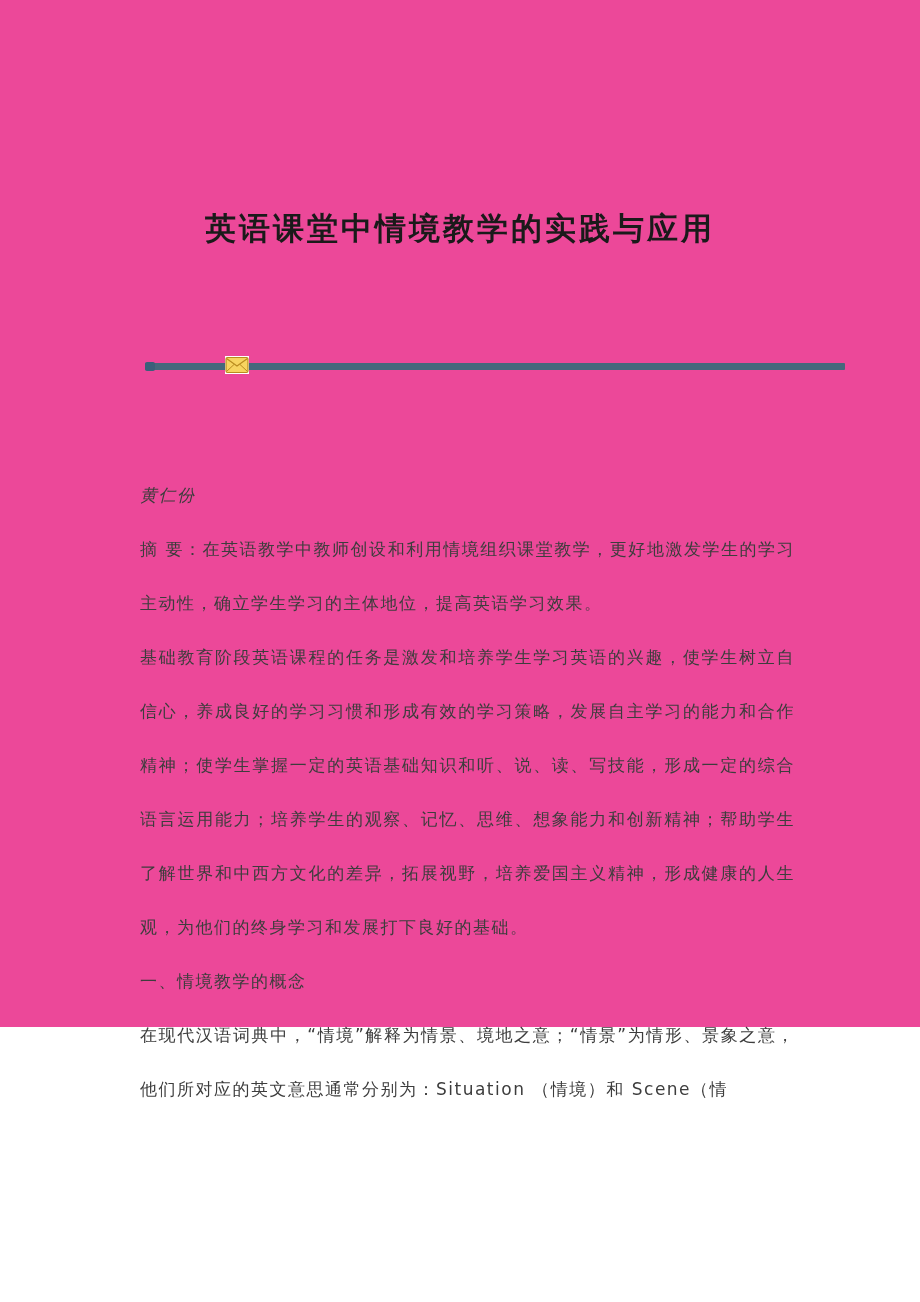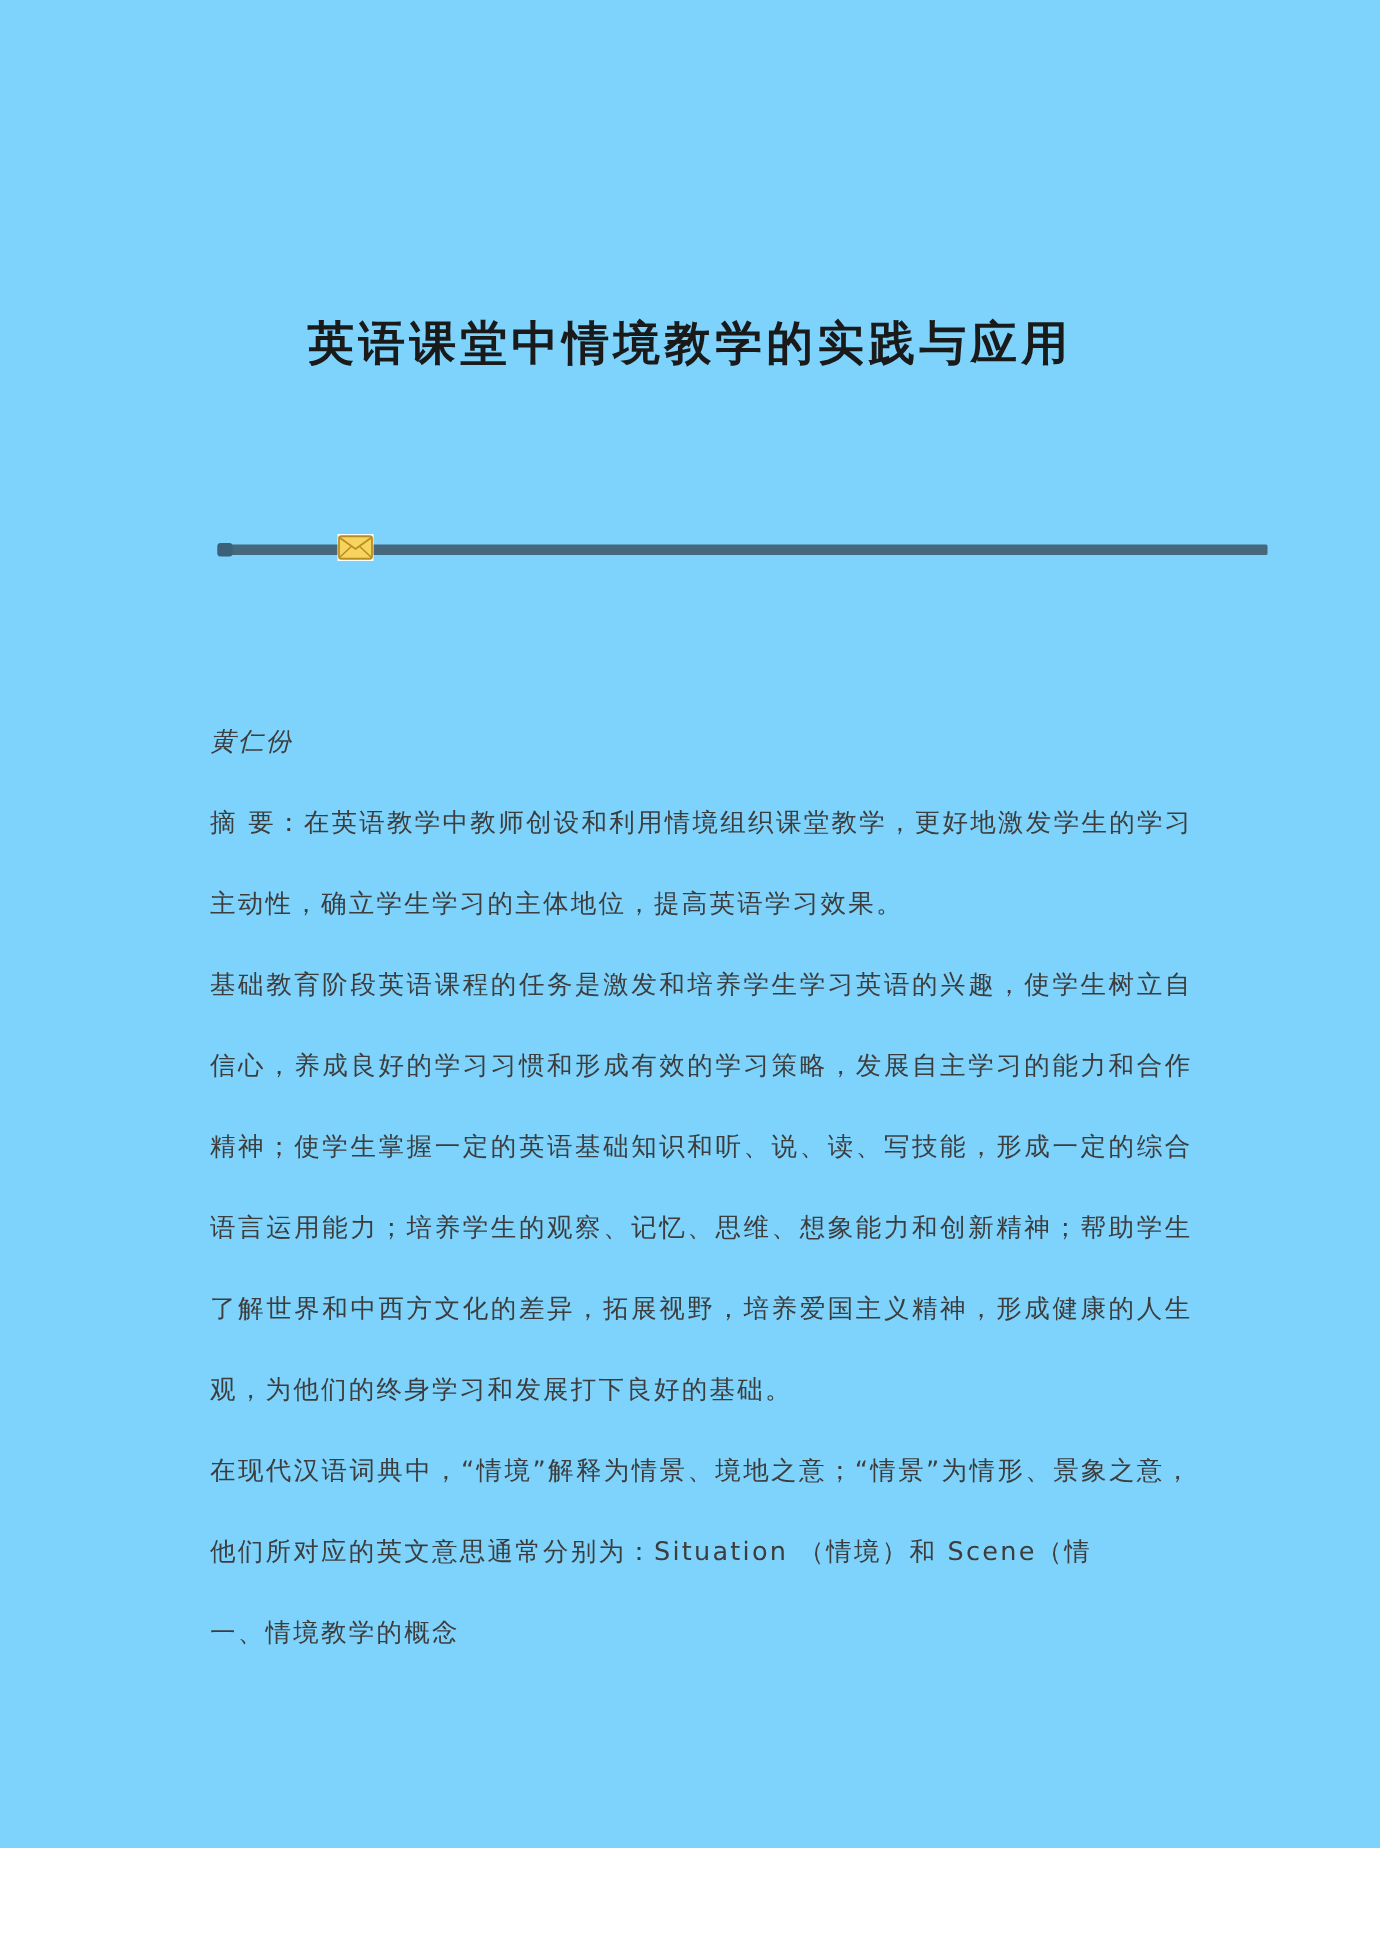--- a/index.html
+++ b/index.html
@@ -9,22 +9,22 @@
   }
   body {
     width: 920px;
     height: 1302px;
     overflow: hidden;
     font-family: "DejaVu Sans", "Liberation Sans", sans-serif;
   }
   .page {
     position: relative;
     width: 920px;
-    height: 1232px;
-    background: #7dd3fc;
+    height: 1027px;
+    background: #ec4899;
   }
   .doc-title {
     margin: 0;
     padding-top: 208px;
     text-align: center;
     font-size: 31px;
     font-weight: bold;
     letter-spacing: 3px;
     color: #1a1a1a;
     font-family: "DejaVu Sans", sans-serif;
@@ -101,18 +101,18 @@
 
   <div class="article">
     <p class="author">黄仁份</p>
 
     <p>摘  要：在英语教学中教师创设和利用情境组织课堂教学，更好地激发学生的学习主动性，确立学生学习的主体地位，提高英语学习效果。</p>
 
 
 
     <p>基础教育阶段英语课程的任务是激发和培养学生学习英语的兴趣，使学生树立自信心，养成良好的学习习惯和形成有效的学习策略，发展自主学习的能力和合作精神；使学生掌握一定的英语基础知识和听、说、读、写技能，形成一定的综合语言运用能力；培养学生的观察、记忆、思维、想象能力和创新精神；帮助学生了解世界和中西方文化的差异，拓展视野，培养爱国主义精神，形成健康的人生观，为他们的终身学习和发展打下良好的基础。</p>
 
+    <p>一、情境教学的概念</p>
+
     <p>在现代汉语词典中，“情境”解释为情景、境地之意；“情景”为情形、景象之意，他们所对应的英文意思通常分别为：Situation （情境）和 Scene（情</p>
-
-    <p>一、情境教学的概念</p>
   </div>
 
 </div>
 
 </body></html>

